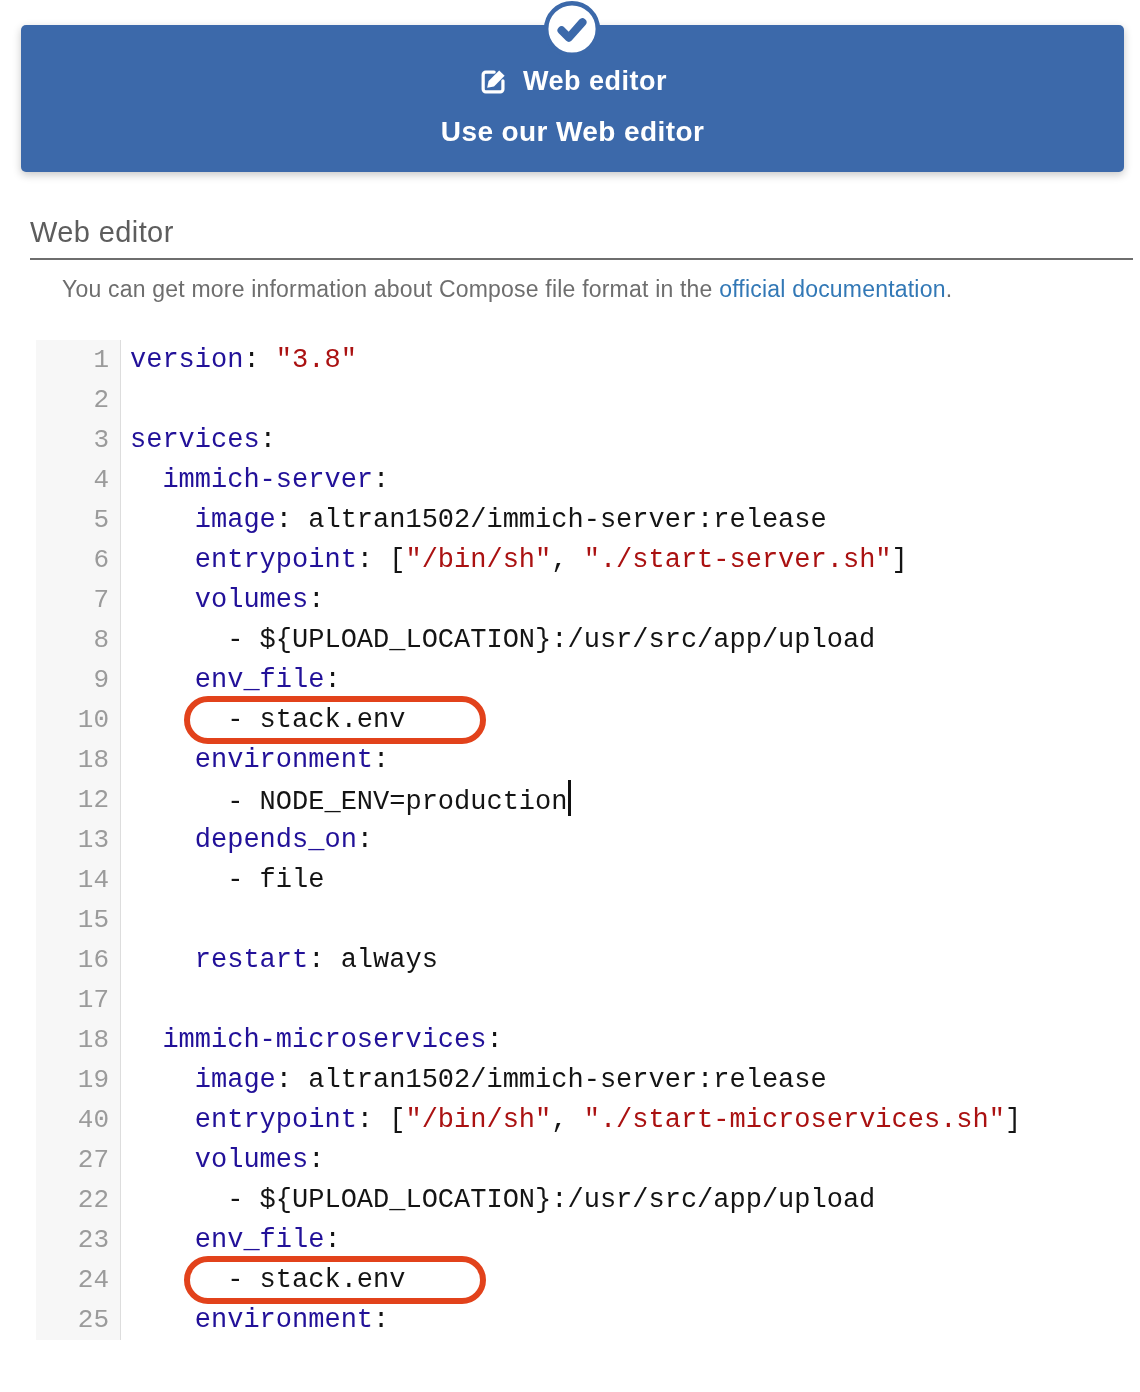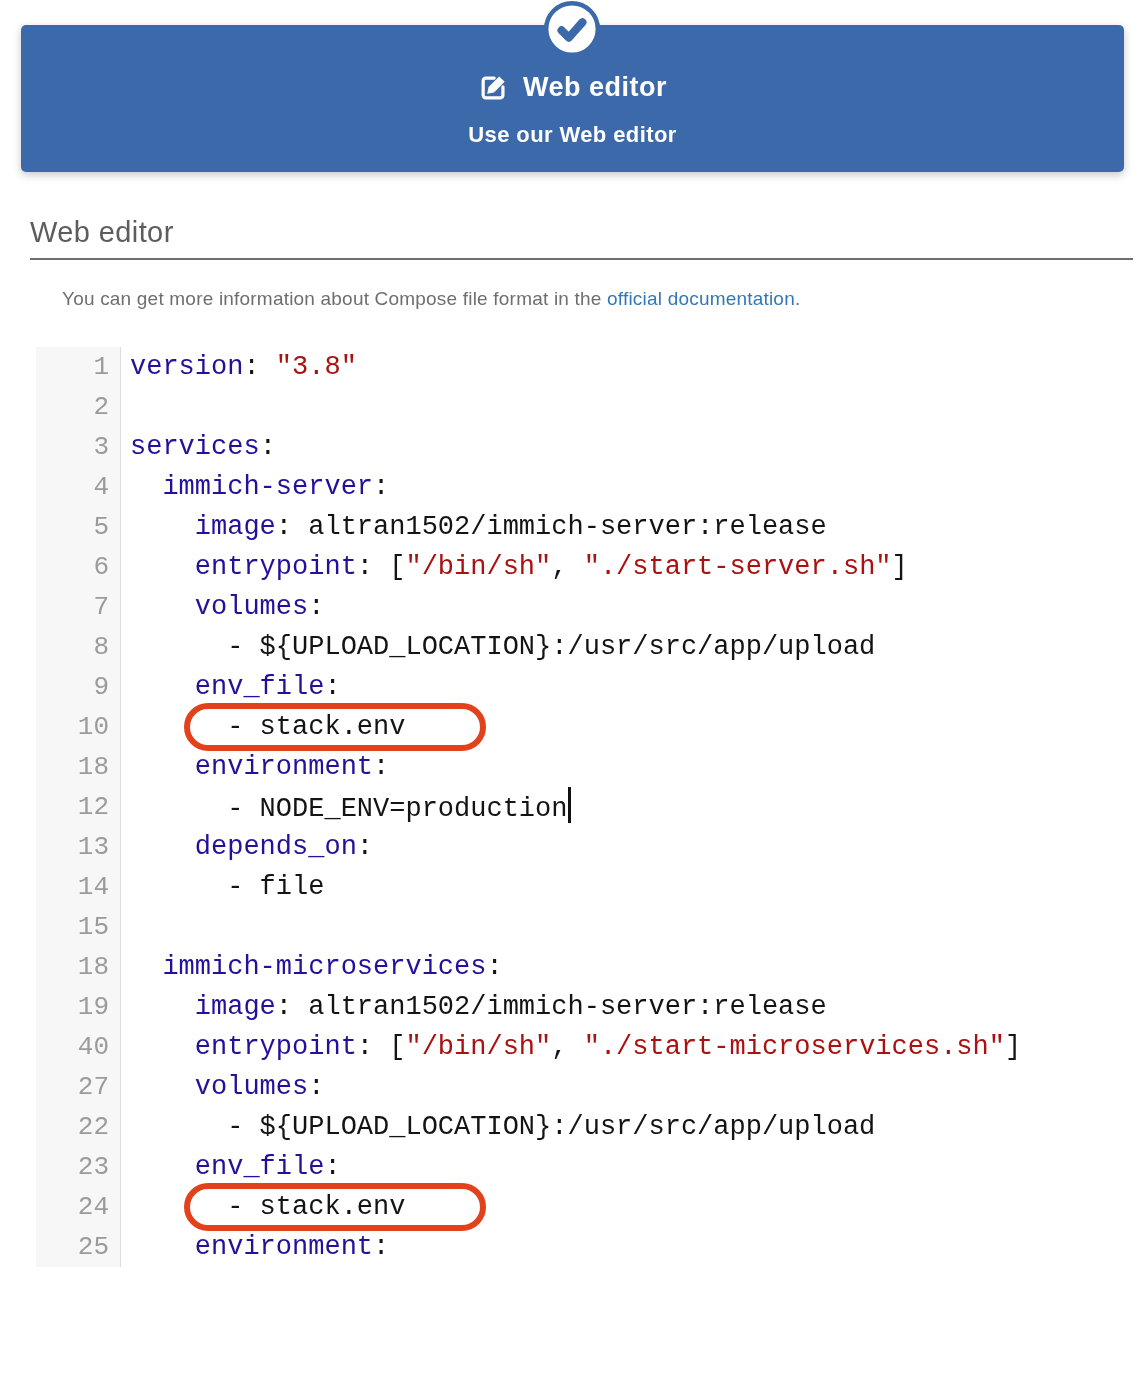--- a/index.html
+++ b/index.html
@@ -43,35 +43,35 @@
     padding-bottom:24px; gap:19px;
     color:#ffffff;
     cursor:pointer;
   }
   .banner-title-row{
     display:flex; align-items:center; gap:14px;
     font-size:27px; font-weight:bold; letter-spacing:.5px;
   }
   .banner-title-row svg{display:block;}
   .banner-subtitle{
-    font-size:22px; font-weight:bold; letter-spacing:.4px;
+    font-size:28px; font-weight:bold; letter-spacing:.4px;
   }
   
   .section-heading{
     margin:44px 7px 0 30px;
     font-size:29px; font-weight:500;
     color:var(--heading-color);
     letter-spacing:.4px;
     padding-bottom:9px;
     border-bottom:2px solid #6e6e6e;
   }
   
   .info-text{
-    margin:28px 0 0 62px;
-    font-size:19px; font-weight:500;
+    margin:16px 0 0 62px;
+    font-size:23px; font-weight:500;
     color:var(--text-color);
     letter-spacing:.2px;
   }
   .doc-link{
     color:var(--link-color);
     text-decoration:none;
     cursor:pointer;
   }
   
   .editor{
@@ -197,20 +197,28 @@
         <div class="lc"><span class="tk-plain">    </span><span class="tk-key">depends_on</span><span class="tk-plain">:</span></div>
       </div>
       <div class="row">
         <div class="ln">14</div>
         <div class="lc"><span class="tk-plain">      - file</span></div>
       </div>
       <div class="row">
         <div class="ln">15</div>
       </div>
       <div class="row">
+        <div class="ln">16</div>
+        <div class="lc"><span class="tk-plain">    </span><span class="tk-key">restart</span><span class="tk-plain">: always</span></div>
+      </div>
+      <div class="row">
+        <div class="ln">17</div>
+        <div class="lc"></div>
+      </div>
+      <div class="row">
         <div class="ln">18</div>
         <div class="lc"><span class="tk-plain">  </span><span class="tk-key">immich-microservices</span><span class="tk-plain">:</span></div>
       </div>
       <div class="row">
         <div class="ln">19</div>
         <div class="lc"><span class="tk-plain">    </span><span class="tk-key">image</span><span class="tk-plain">: altran1502/immich-server:release</span></div>
       </div>
       <div class="row">
         <div class="ln">40</div>
         <div class="lc"><span class="tk-plain">    </span><span class="tk-key">entrypoint</span><span class="tk-plain">: [</span><span class="tk-str">"/bin/sh"</span><span class="tk-plain">, </span><span class="tk-str">"./start-microservices.sh"</span><span class="tk-plain">]</span></div>

